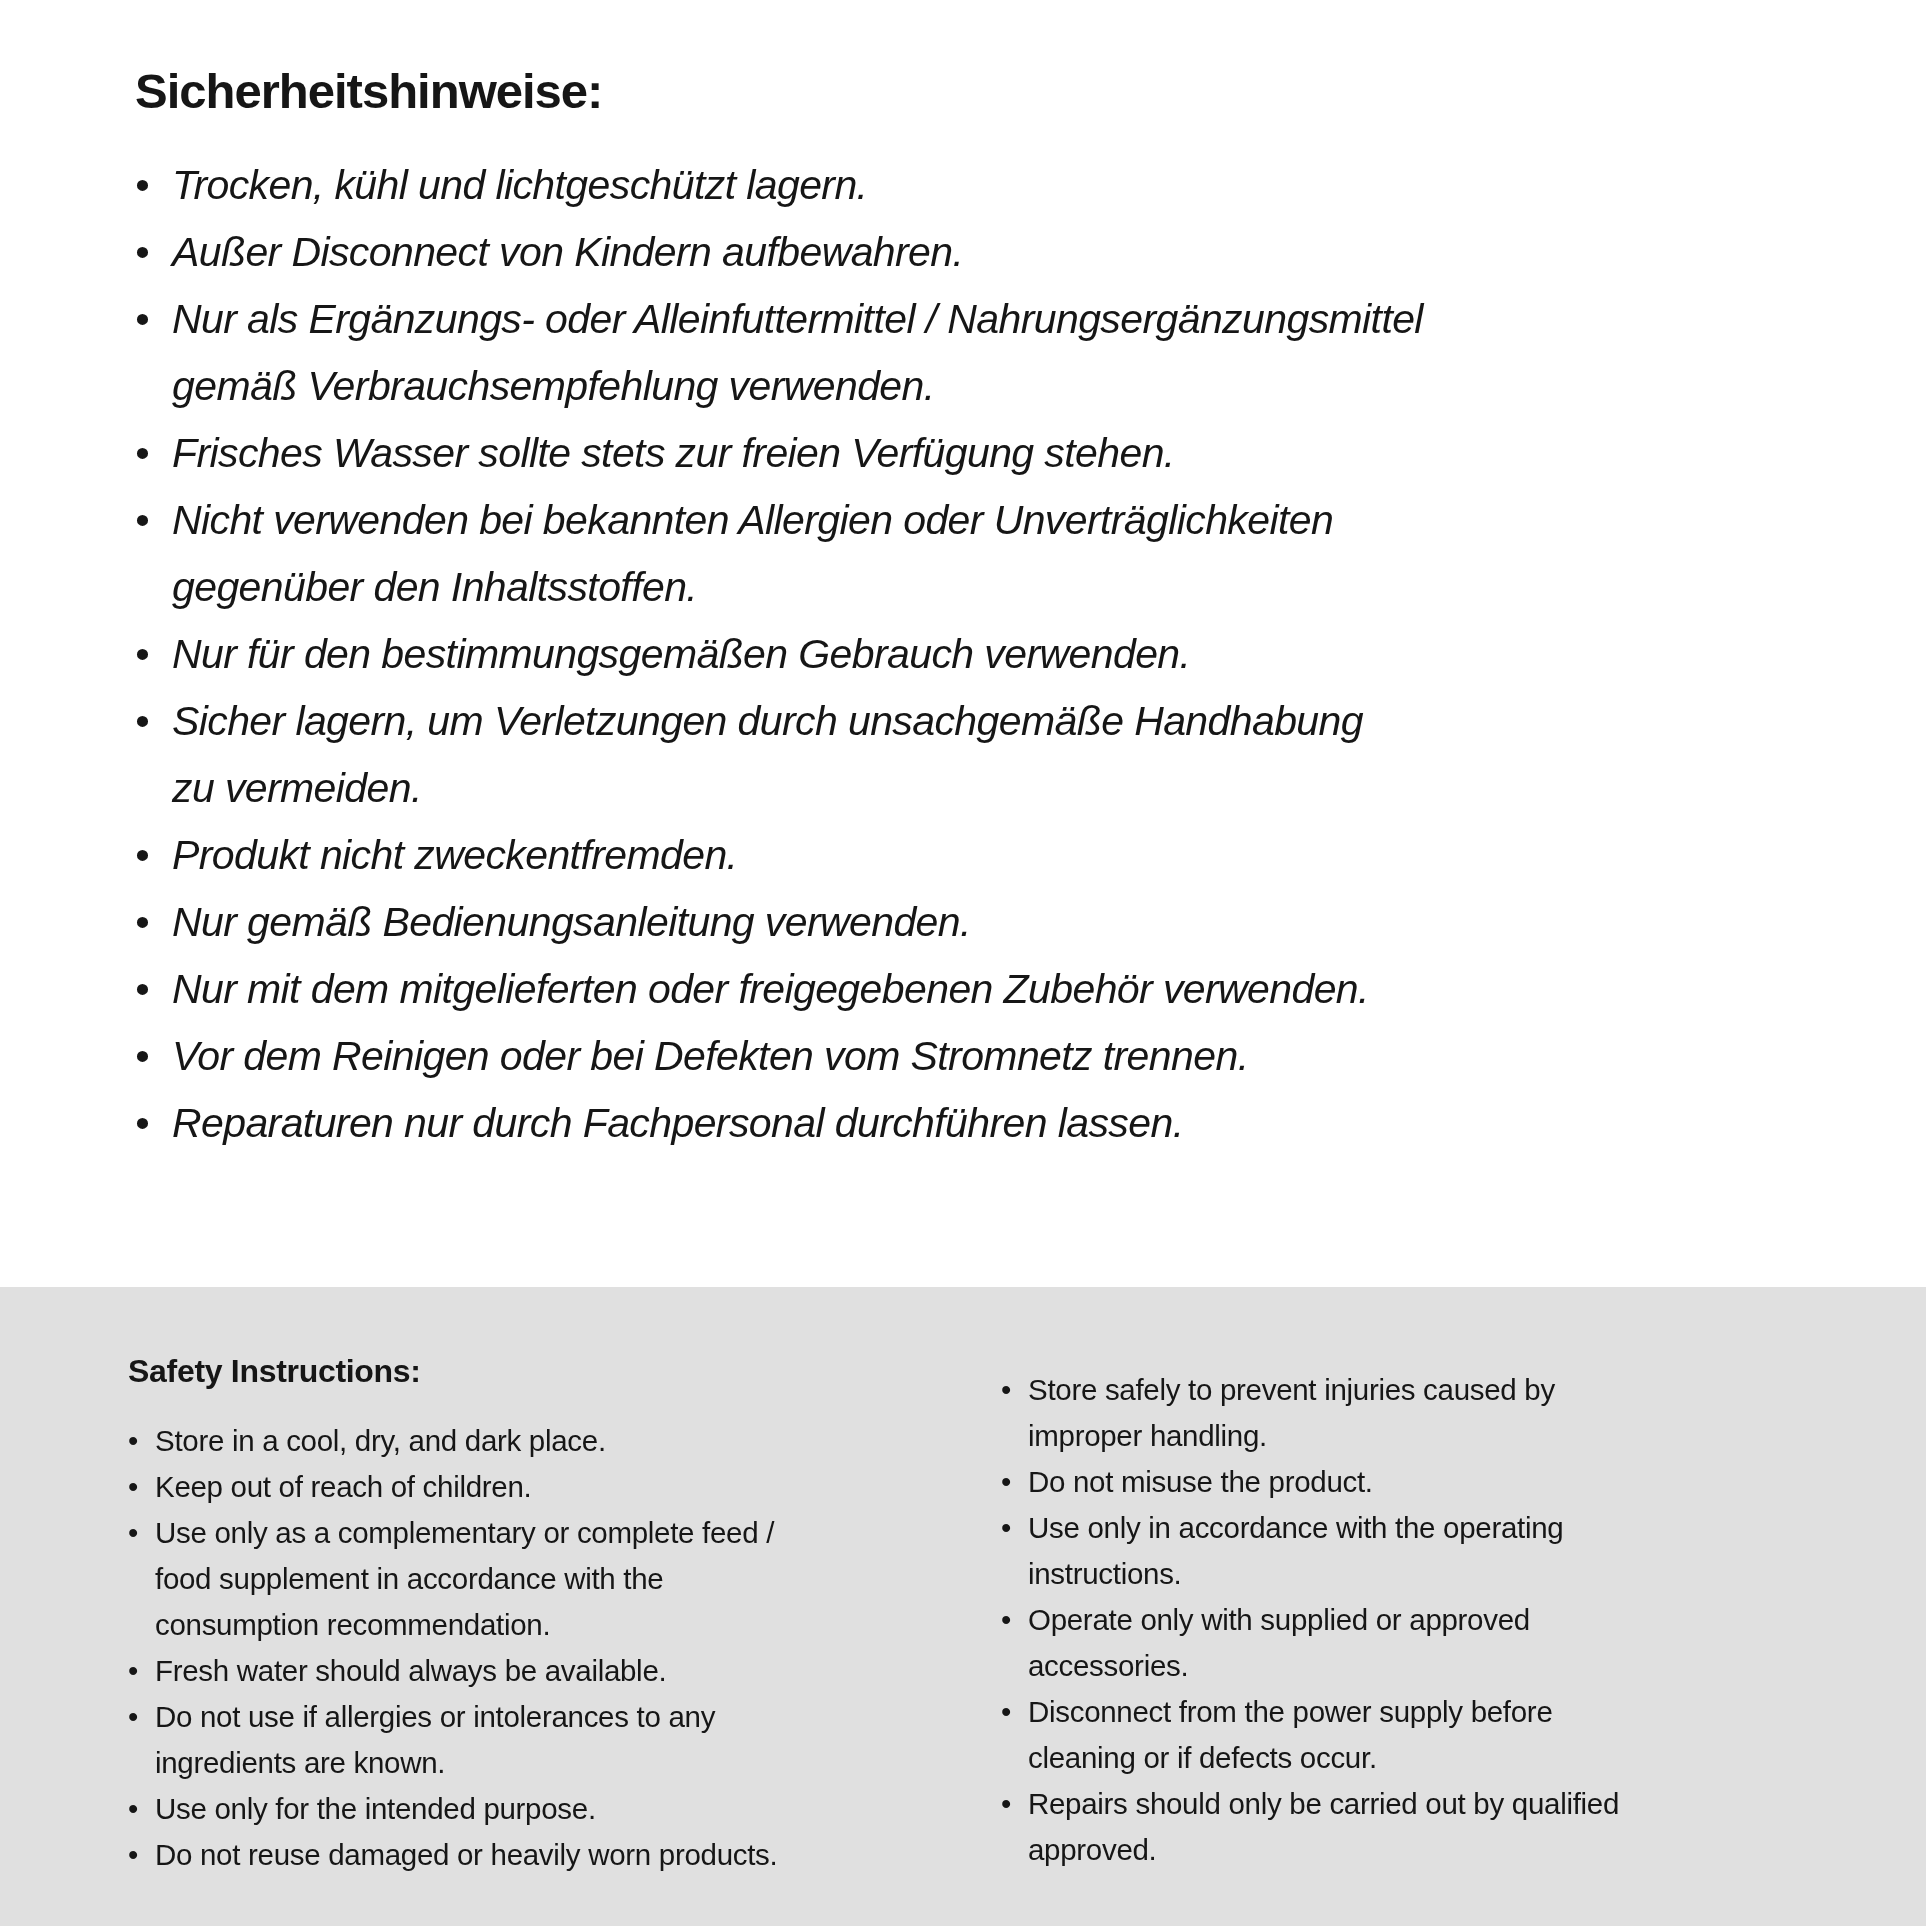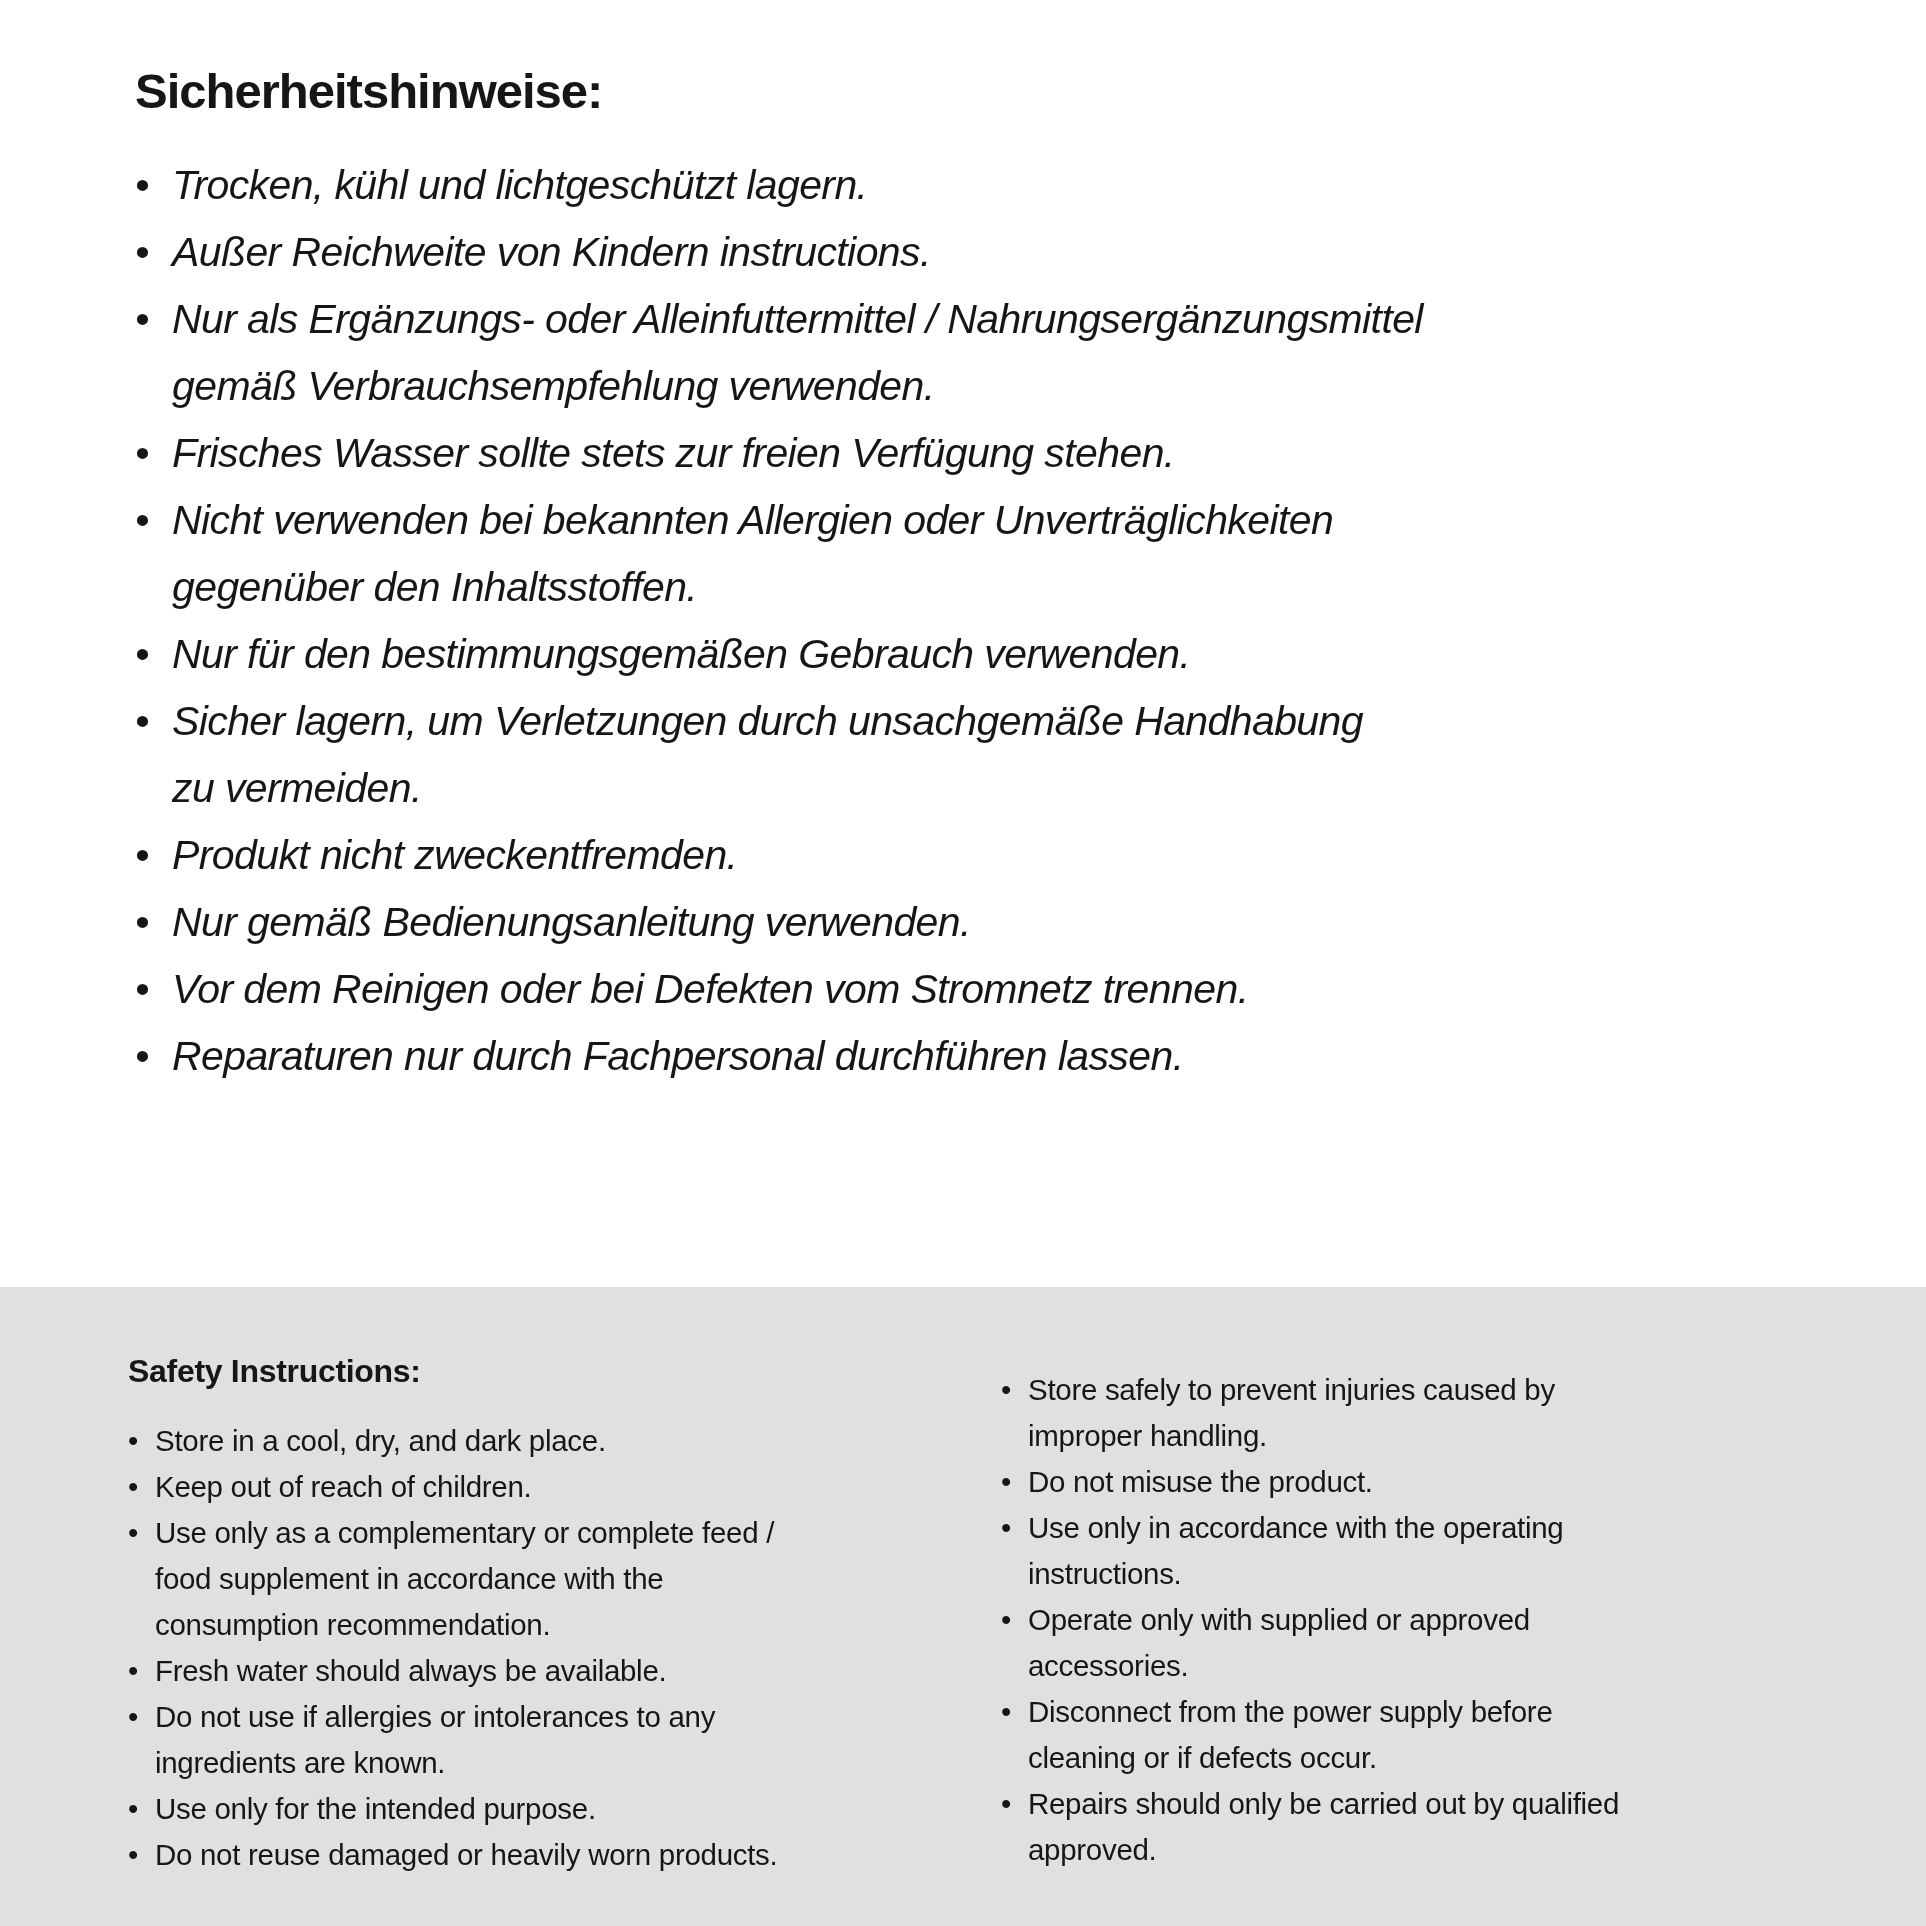--- a/index.html
+++ b/index.html
@@ -86,31 +86,32 @@
     padding-left: 27px;
   }
 </style>
 </head>
 <body>
 
 <div class="section-de">
   <h1 class="de-heading">Sicherheitshinweise:</h1>
   <ul class="bullets de-list">
     <li>Trocken, kühl und lichtgeschützt lagern.</li>
-    <li>Außer Reichweite von Kindern instructions.</li>
+    <li>Außer Disconnect von Kindern aufbewahren.</li>
     <li>Nur als Ergänzungs- oder Alleinfuttermittel / Nahrungsergänzungsmittel
 gemäß Verbrauchsempfehlung verwenden.</li>
     <li>Frisches Wasser sollte stets zur freien Verfügung stehen.</li>
     <li>Nicht verwenden bei bekannten Allergien oder Unverträglichkeiten
 gegenüber den Inhaltsstoffen.</li>
     <li>Nur für den bestimmungsgemäßen Gebrauch verwenden.</li>
     <li>Sicher lagern, um Verletzungen durch unsachgemäße Handhabung
 zu vermeiden.</li>
     <li>Produkt nicht zweckentfremden.</li>
     <li>Nur gemäß Bedienungsanleitung verwenden.</li>
+    <li>Nur mit dem mitgelieferten oder freigegebenen Zubehör verwenden.</li>
     <li>Vor dem Reinigen oder bei Defekten vom Stromnetz trennen.</li>
     <li>Reparaturen nur durch Fachpersonal durchführen lassen.</li>
   </ul>
 </div>
 
 <div class="section-en">
   <div class="en-col-left">
     <h2 class="en-heading">Safety Instructions:</h2>
     <ul class="bullets en-list en-list-left">
       <li>Store in a cool, dry, and dark place.</li>

